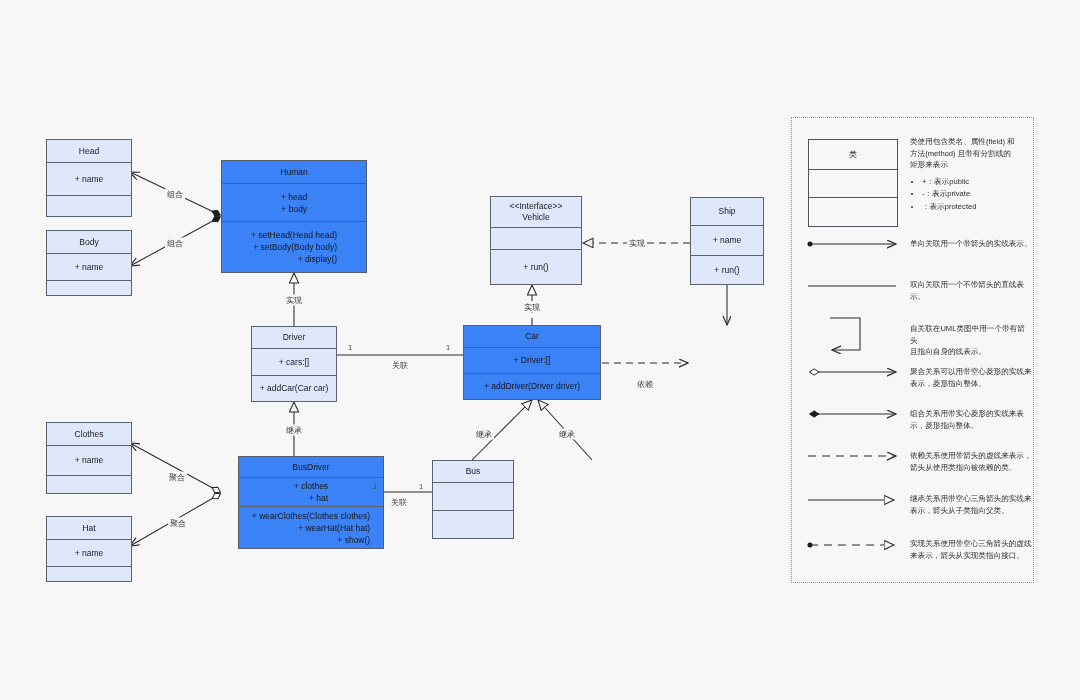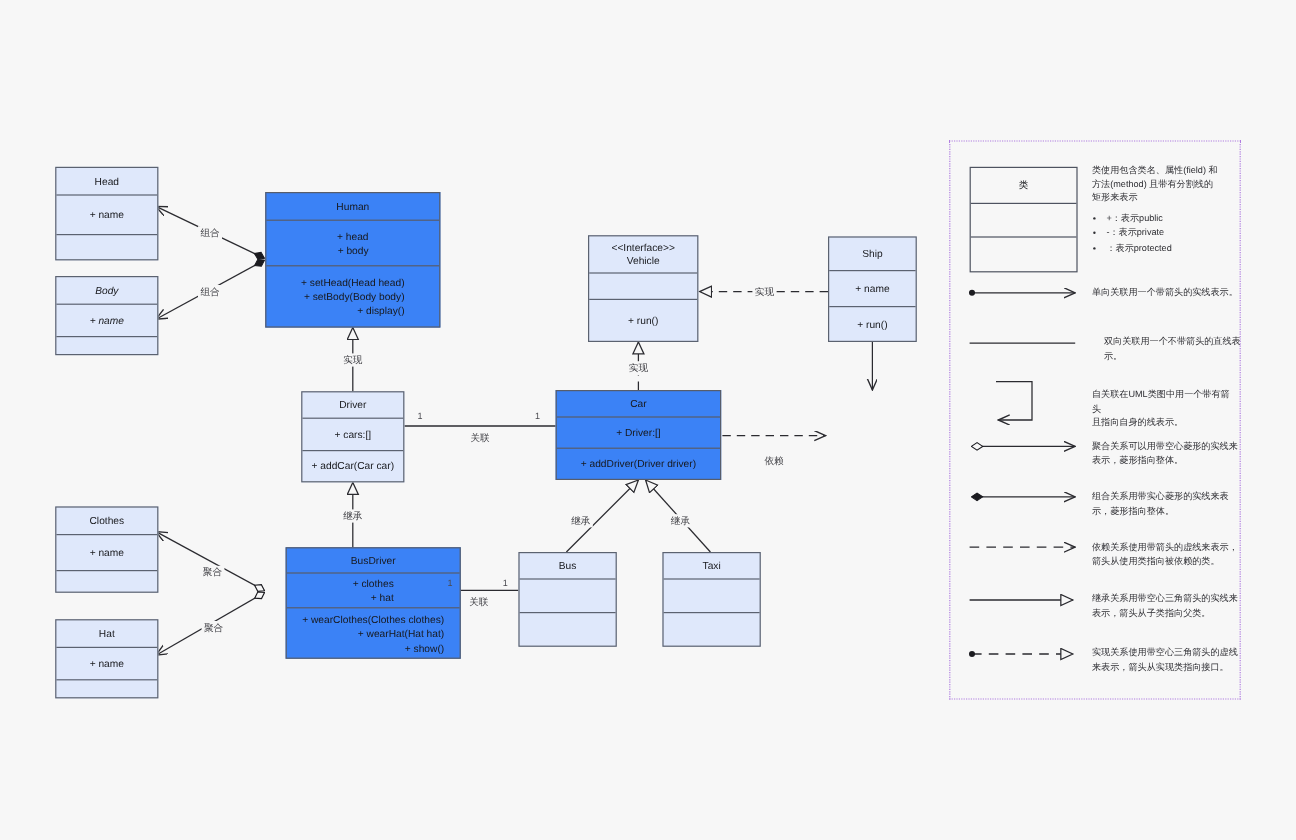--- a/index.html
+++ b/index.html
@@ -140,21 +140,21 @@
       <path d="M592,460 L538,400" marker-end="url(#m-hollow-tri)"></path>
     </g>
   </svg>
 
   <div class="cls" style="left:46px;top:139px;width:86px;height:78px;">
     <div class="sec name" style="height:22px;">Head</div>
     <div class="sec div grow">+ name</div>
     <div class="sec div grow"></div>
   </div>
 
-  <div class="cls" style="left:46px;top:230px;width:86px;height:66px;font-style:italic;">
+  <div class="cls" style="left:46px;top:230px;width:86px;height:66px;">
     <div class="sec name" style="height:22px;">Body</div>
     <div class="sec div grow">+ name</div>
     <div class="sec div grow"></div>
   </div>
 
   <div class="cls" style="left:46px;top:422px;width:86px;height:72px;">
     <div class="sec name" style="height:22px;">Clothes</div>
     <div class="sec div grow">+ name</div>
     <div class="sec div grow"></div>
   </div>
@@ -208,25 +208,20 @@
     <div class="sec div grow">+ run()</div>
   </div>
 
 
   <div class="cls" style="left:432px;top:460px;width:82px;height:79px;">
     <div class="sec name" style="height:21px;">Bus</div>
     <div class="sec div grow"></div>
     <div class="sec div grow"></div>
   </div>
 
-  <div class="cls" style="left:552px;top:460px;width:82px;height:79px;">
-    <div class="sec name" style="height:21px;">Taxi</div>
-    <div class="sec div grow"></div>
-    <div class="sec div grow"></div>
-  </div>
 
   <div class="elabel" style="left:175px;top:194px;">组合</div>
   <div class="elabel" style="left:175px;top:243px;">组合</div>
   <div class="elabel" style="left:294px;top:300px;">实现</div>
   <div class="elabel" style="left:294px;top:430px;">继承</div>
   <div class="elabel" style="left:177px;top:477px;">聚合</div>
   <div class="elabel" style="left:178px;top:523px;">聚合</div>
   <div class="elabel" style="left:400px;top:365px;">关联</div>
   <div class="elabel" style="left:399px;top:502px;">关联</div>
   <div class="elabel" style="left:637px;top:243px;">实现</div>
@@ -265,21 +260,21 @@
           <path d="M38,200 L68,200 L68,232 L40,232" marker-end="url(#m-open-arrow)"></path>
           <path d="M18,254 L104,254" marker-start="url(#m-hollow-diamond)" marker-end="url(#m-open-arrow)"></path>
           <path d="M18,296 L104,296" marker-start="url(#m-filled-diamond)" marker-end="url(#m-open-arrow)"></path>
           <path d="M16,338 L104,338" stroke-dasharray="8 6" marker-end="url(#m-open-arrow)"></path>
           <path d="M16,382 L102,382" marker-end="url(#m-hollow-tri)"></path>
           <path d="M18,427 L102,427" stroke-dasharray="8 6" marker-start="url(#m-dot)" marker-end="url(#m-hollow-tri)"></path>
         </g>
       </svg>
 
       <div class="lg-text" style="left:118px;top:120px;width:122px;">单向关联用一个带箭头的实线表示。</div>
-      <div class="lg-text" style="left:128px;top:161px;width:122px;">双向关联用一个不带箭头的直线表
+      <div class="lg-text" style="left:118px;top:161px;width:122px;">双向关联用一个不带箭头的直线表
 示。</div>
       <div class="lg-text" style="left:118px;top:205px;width:122px;">自关联在UML类图中用一个带有箭头
 且指向自身的线表示。</div>
       <div class="lg-text" style="left:118px;top:248px;width:122px;">聚合关系可以用带空心菱形的实线来
 表示，菱形指向整体。</div>
       <div class="lg-text" style="left:118px;top:290px;width:122px;">组合关系用带实心菱形的实线来表
 示，菱形指向整体。</div>
       <div class="lg-text" style="left:118px;top:332px;width:122px;">依赖关系使用带箭头的虚线来表示，
 箭头从使用类指向被依赖的类。</div>
       <div class="lg-text" style="left:118px;top:375px;width:122px;">继承关系用带空心三角箭头的实线来

